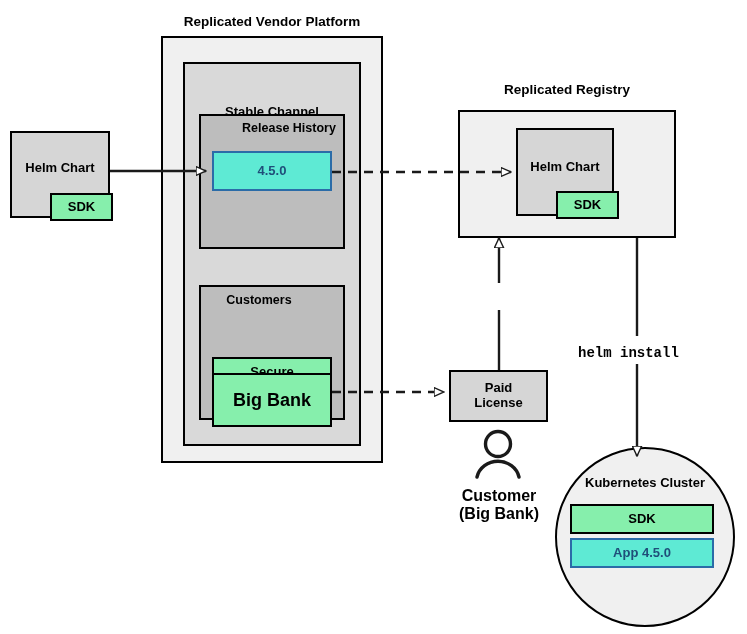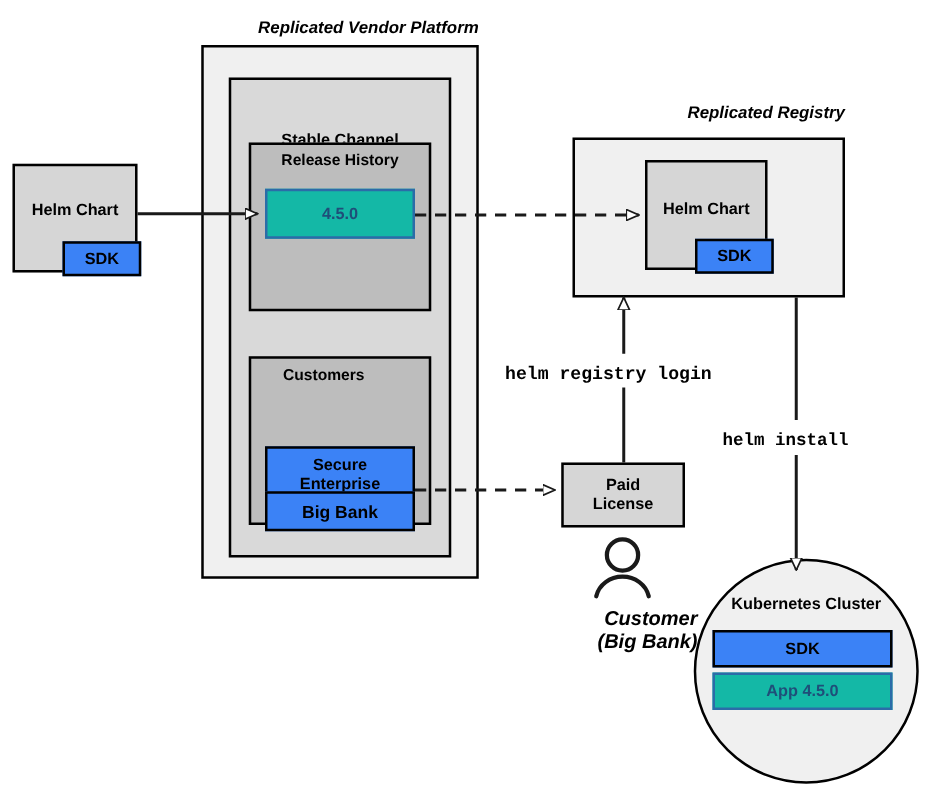--- a/index.html
+++ b/index.html
@@ -12,45 +12,44 @@
     width: 747px;
     height: 634px;
     background: #ffffff;
     font-family: "Liberation Sans", sans-serif;
     overflow: hidden;
   }
   .lbl {
     position: absolute;
     font-weight: bold;
     color: #000000;
-    text-align: right;
+    text-align: center;
     line-height: 1.15;
     white-space: pre-line;
-    font-style: italic;
   }
   .box {
     position: absolute;
     box-sizing: border-box;
     border: 2px solid #000000;
     display: flex;
     align-items: center;
     justify-content: center;
     text-align: center;
     font-weight: bold;
     color: #000000;
     line-height: 1.15;
     white-space: pre-line;
   }
   
   .fill-outer  { background: #f0f0f0; }
   .fill-mid    { background: #d9d9d9; }
   .fill-inner  { background: #bdbdbd; }
-  .fill-white  { background: #3b82f6; }
+  .fill-white  { background: #86efac; }
   .fill-gray   { background: #d6d6d6; }
-  .fill-blue   { background: #14b8a6; border-color: #2b6ca8; color: #1f4e79; }
+  .fill-blue   { background: #5eead4; border-color: #2b6ca8; color: #1f4e79; }
 
   .panel-title {
     position: absolute;
     left: 0;
     right: 0;
     text-align: center;
     font-weight: bold;
     color: #000;
   }
 
@@ -75,32 +74,32 @@
 <div id="canvas">
 
   <div class="lbl" style="left:161px; top:14px; width:222px; font-size:13.5px;">Replicated Vendor Platform</div>
 
   <div class="box fill-outer" style="left:161px; top:36px; width:222px; height:427px;"></div>
 
   <div class="box fill-mid" style="left:183px; top:62px; width:178px; height:384px;"></div>
   <div class="panel-title" style="left:183px; width:178px; top:75px; font-size:13px;margin-top:29px;">Stable Channel</div>
 
   <div class="box fill-inner" style="left:199px; top:114px; width:146px; height:135px;"></div>
-  <div class="panel-title" style="left:199px; width:146px; top:121px; font-size:12.5px;">Release History</div>
+  <div class="panel-title" style="left:199px; width:146px; top:121px; font-size:12.5px;padding-left:17px;">Release History</div>
 
   <div class="box fill-blue" style="left:212px; top:151px; width:120px; height:40px; font-size:13px;">4.5.0</div>
 
 
   <div class="box fill-inner" style="left:199px; top:285px; width:146px; height:135px;"></div>
   <div class="panel-title" style="left:199px; width:120px; top:293px; font-size:12.5px;">Customers</div>
 
   <div class="box fill-white" style="left:212px; top:317px; width:120px; height:45px; font-size:13px;margin-top:40px;">Secure
 Enterprise</div>
 
-  <div class="box fill-white" style="left:212px; top:373px; width:120px; height:32px; font-size:14px;margin-top:20px;">Big Bank</div>
+  <div class="box fill-white" style="left:212px; top:373px; width:120px; height:54px; font-size:18px;">Big Bank</div>
 
   <div class="box fill-gray" style="left:10px; top:131px; width:100px; height:87px; font-size:13px; align-items:flex-start; padding-top:28px;">Helm Chart</div>
   <div class="box fill-white" style="left:50px; top:193px; width:63px; height:28px; font-size:13px;">SDK</div>
 
   <div class="lbl" style="left:458px; top:82px; width:218px; font-size:13.5px;">Replicated Registry</div>
 
   <div class="box fill-outer" style="left:458px; top:110px; width:218px; height:128px;"></div>
 
   <div class="box fill-gray" style="left:516px; top:128px; width:98px; height:88px; font-size:13px; align-items:flex-start; padding-top:30px;">Helm Chart</div>
   <div class="box fill-white" style="left:556px; top:191px; width:63px; height:28px; font-size:13px;">SDK</div>
@@ -108,21 +107,20 @@
   <div class="box fill-gray" style="left:449px; top:370px; width:99px; height:52px; font-size:13px;">Paid
 License</div>
 
   <svg class="overlay" style="left:0; top:0;" viewBox="0 0 747 634">
     <circle cx="498" cy="444" r="12.5" fill="none" stroke="#1a1a1a" stroke-width="3.4"></circle>
     <path d="M 477 477 A 21.5 20 0 0 1 519 477" fill="none" stroke="#1a1a1a" stroke-width="3.4" stroke-linecap="round"></path>
   </svg>
   <div class="lbl" style="left:440px; top:487px; width:118px; font-size:16px;">Customer
 (Big Bank)</div>
 
-  <div class="mono" style="left:404px; top:292px; font-size:14.5px;">helm registry login</div>
   <div class="mono" style="left:578px; top:345px; font-size:14px;">helm install</div>
 
   <div class="box fill-outer" style="left:555px; top:447px; width:180px; height:180px; border-radius:50%;"></div>
   <div class="panel-title" style="left:555px; width:180px; top:475px; font-size:13px;">Kubernetes Cluster</div>
   <div class="box fill-white" style="left:570px; top:504px; width:144px; height:30px; font-size:13px;">SDK</div>
   <div class="box fill-blue" style="left:570px; top:538px; width:144px; height:30px; font-size:13px;">App 4.5.0</div>
 
   <svg class="overlay" viewBox="0 0 747 634">
     <defs>
       <marker id="openArrowR" markerWidth="11" markerHeight="10" refX="10" refY="5" orient="auto" markerUnits="userSpaceOnUse">

